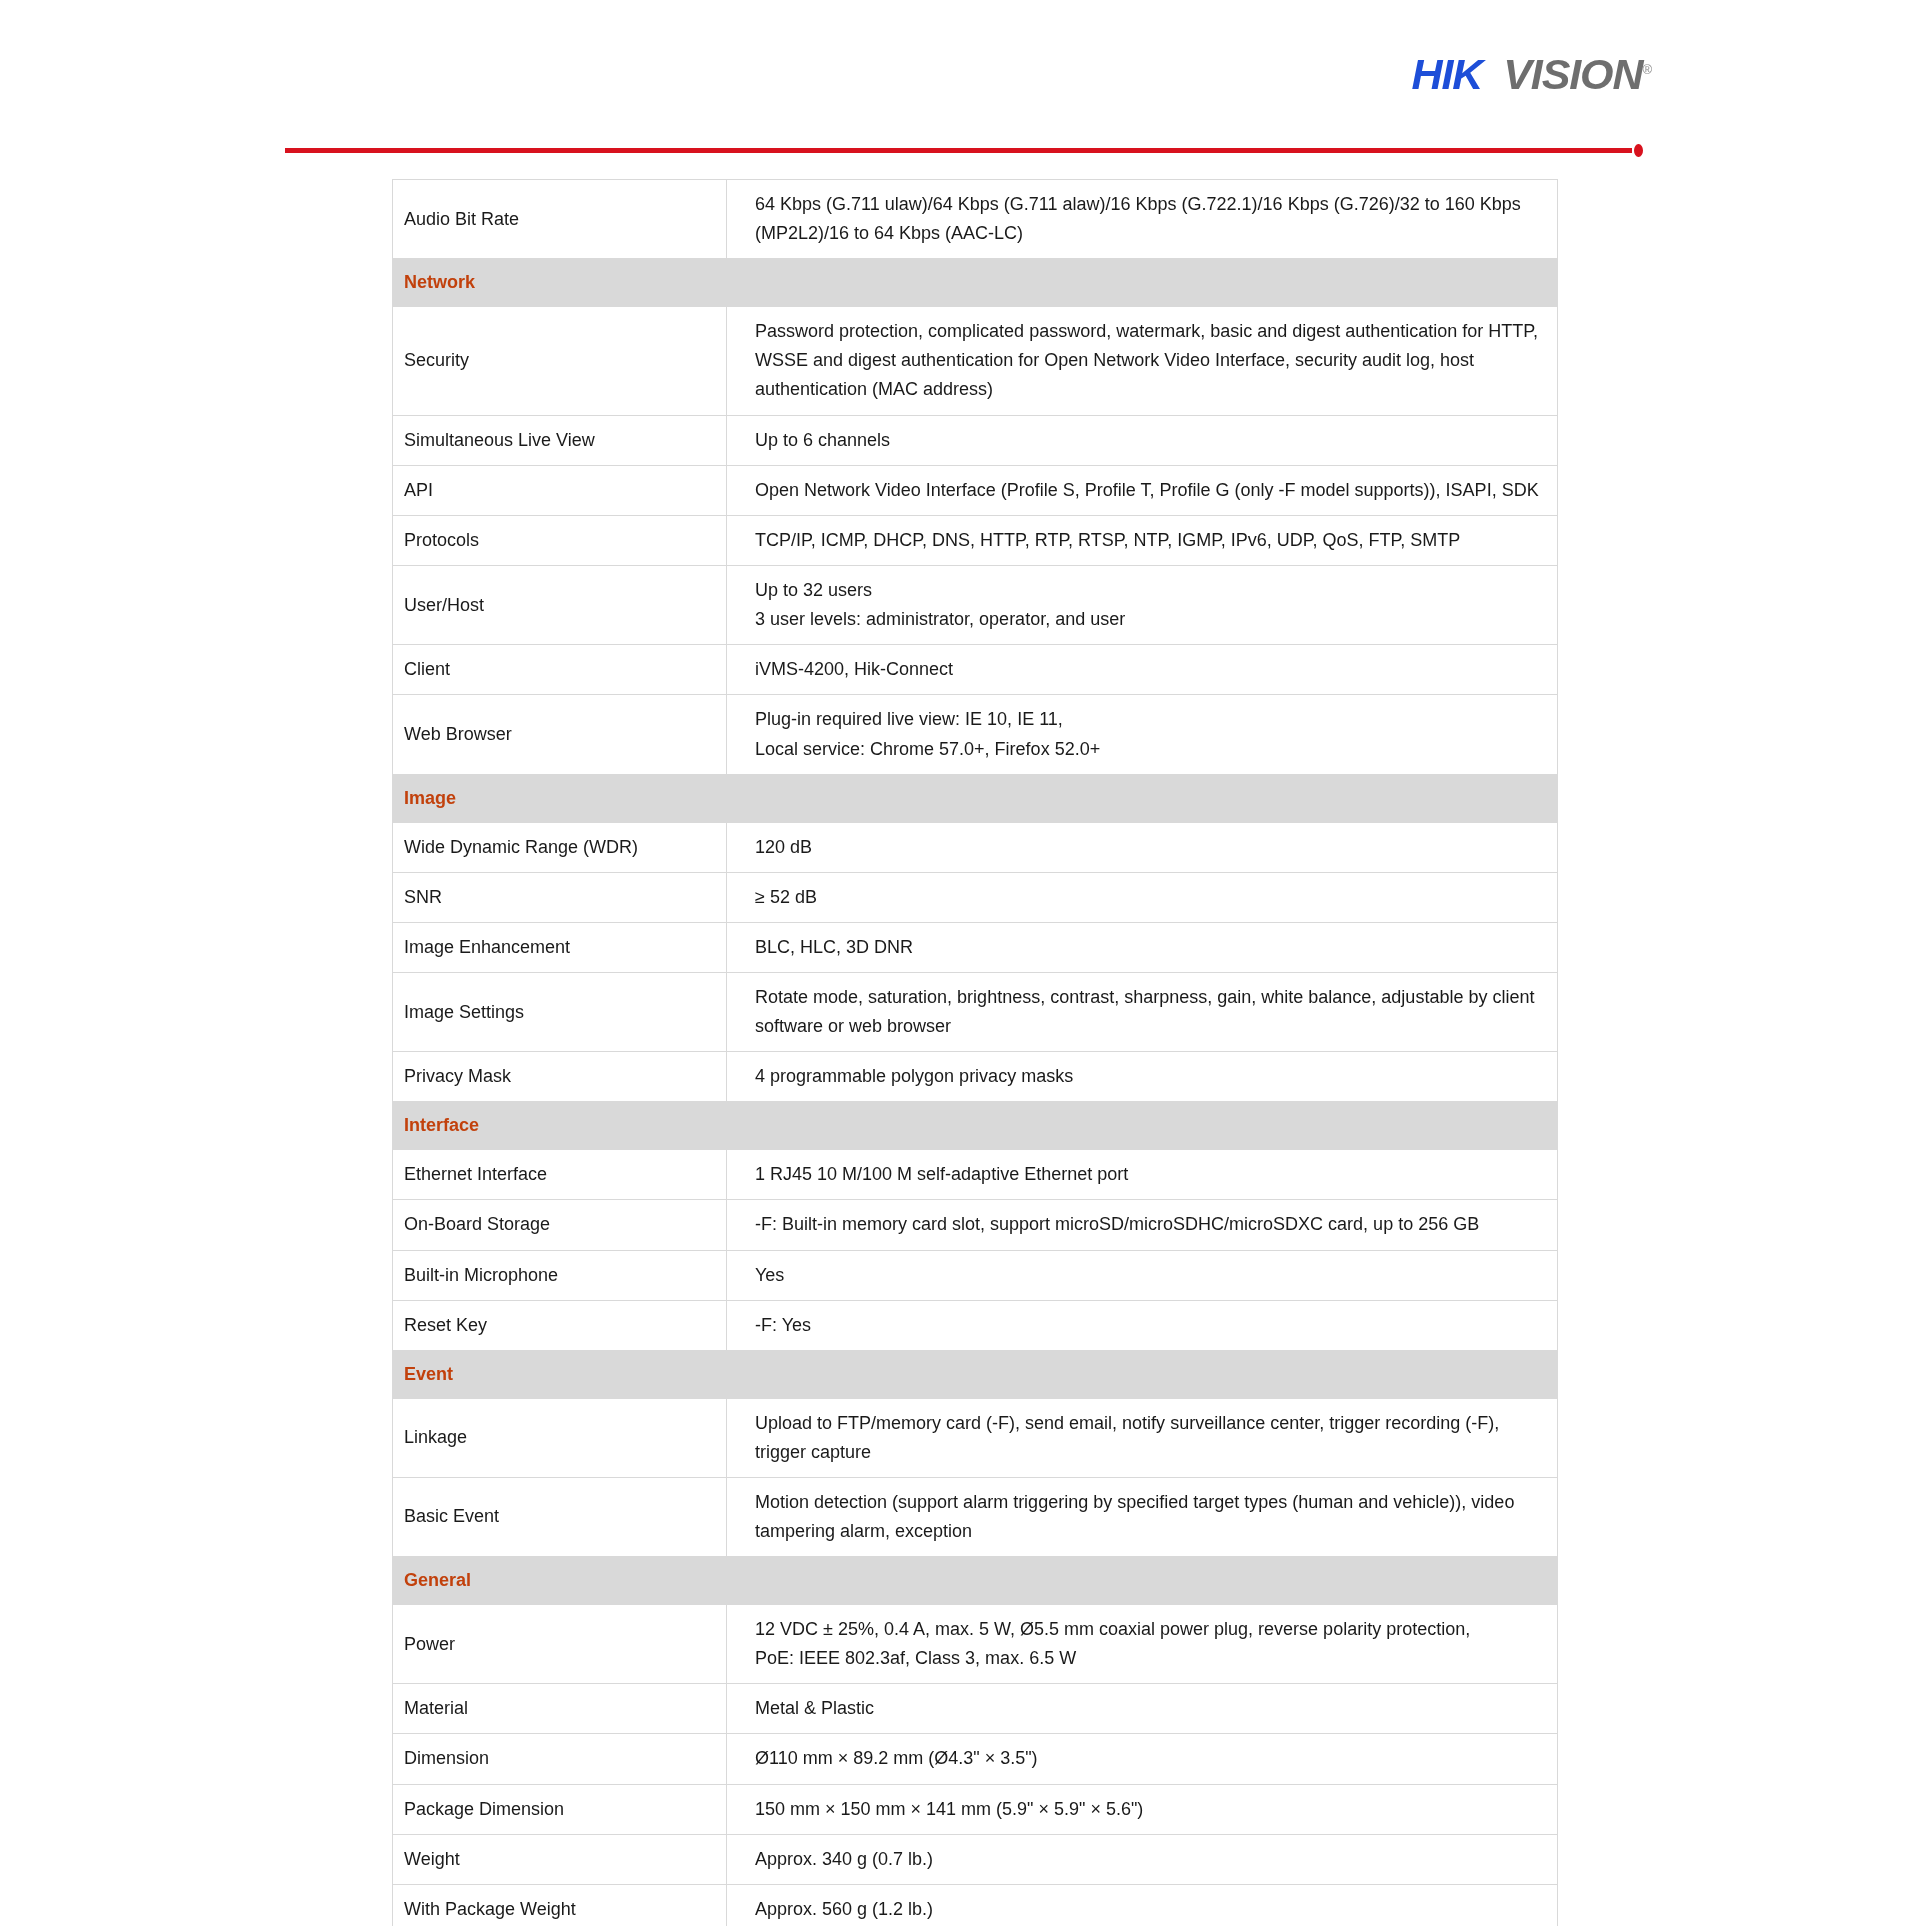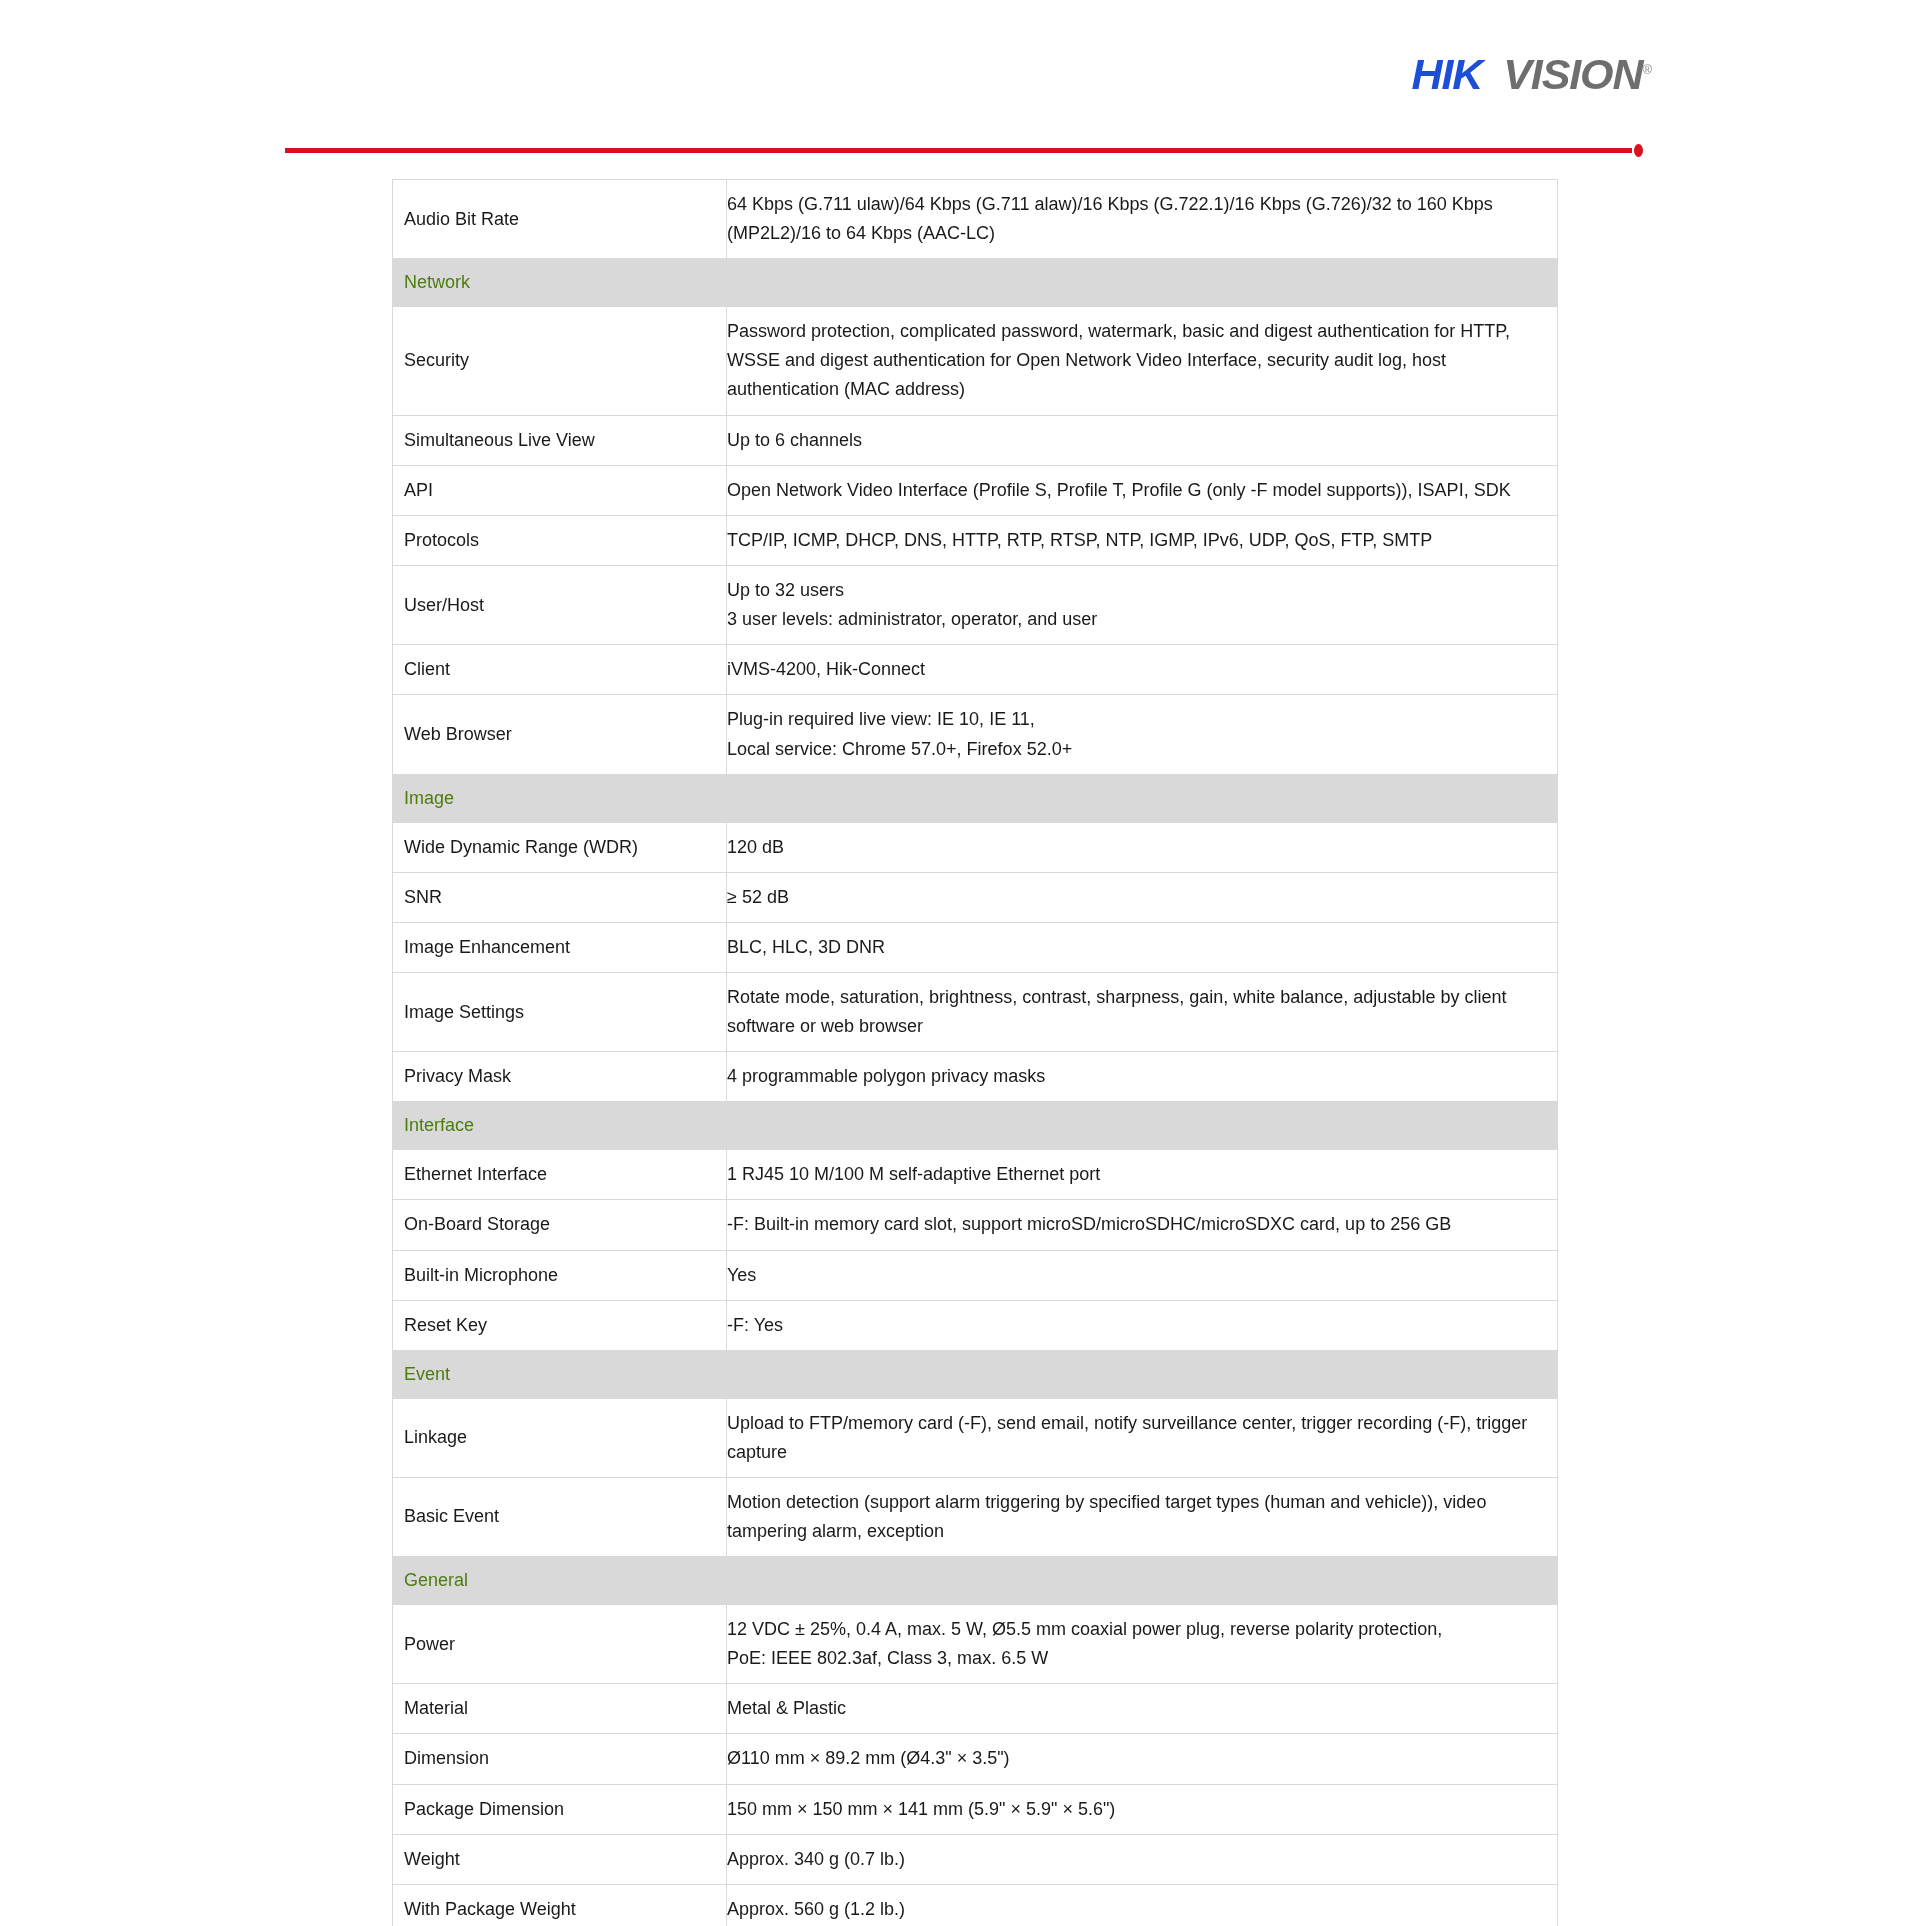--- a/index.html
+++ b/index.html
@@ -86,29 +86,29 @@
   table.spec col.c-value { width: auto; }
 
   table.spec tr.data-row > td {
     border: 0.5px solid #d9d9d9;
     padding: 10px 12px 10px 11px;
     line-height: 1.62;
     vertical-align: middle;
     color: #1a1a1a;
   }
   table.spec tr.data-row > td.label { }
-  table.spec tr.data-row > td.value { padding-left: 0; }
+  table.spec tr.data-row > td.value { padding-left: 28px; }
 
   table.spec tr.section-row > td {
     background: #d9d9d9;
     border: 0.5px solid #d9d9d9;
-    font-weight: normal;
+    font-weight: bold;
     padding: 8.8px 12px 8.8px 11px;
     line-height: 1.62;
-    color: #4d7c0f;
+    color: #c2410c;
   }
 </style>
 </head>
 <body>
 
 <div class="page-header">
 
   <div class="logo">
     <span class="hik">HIK</span><span class="vis">VISION</span><span class="reg">®</span>
   </div>

